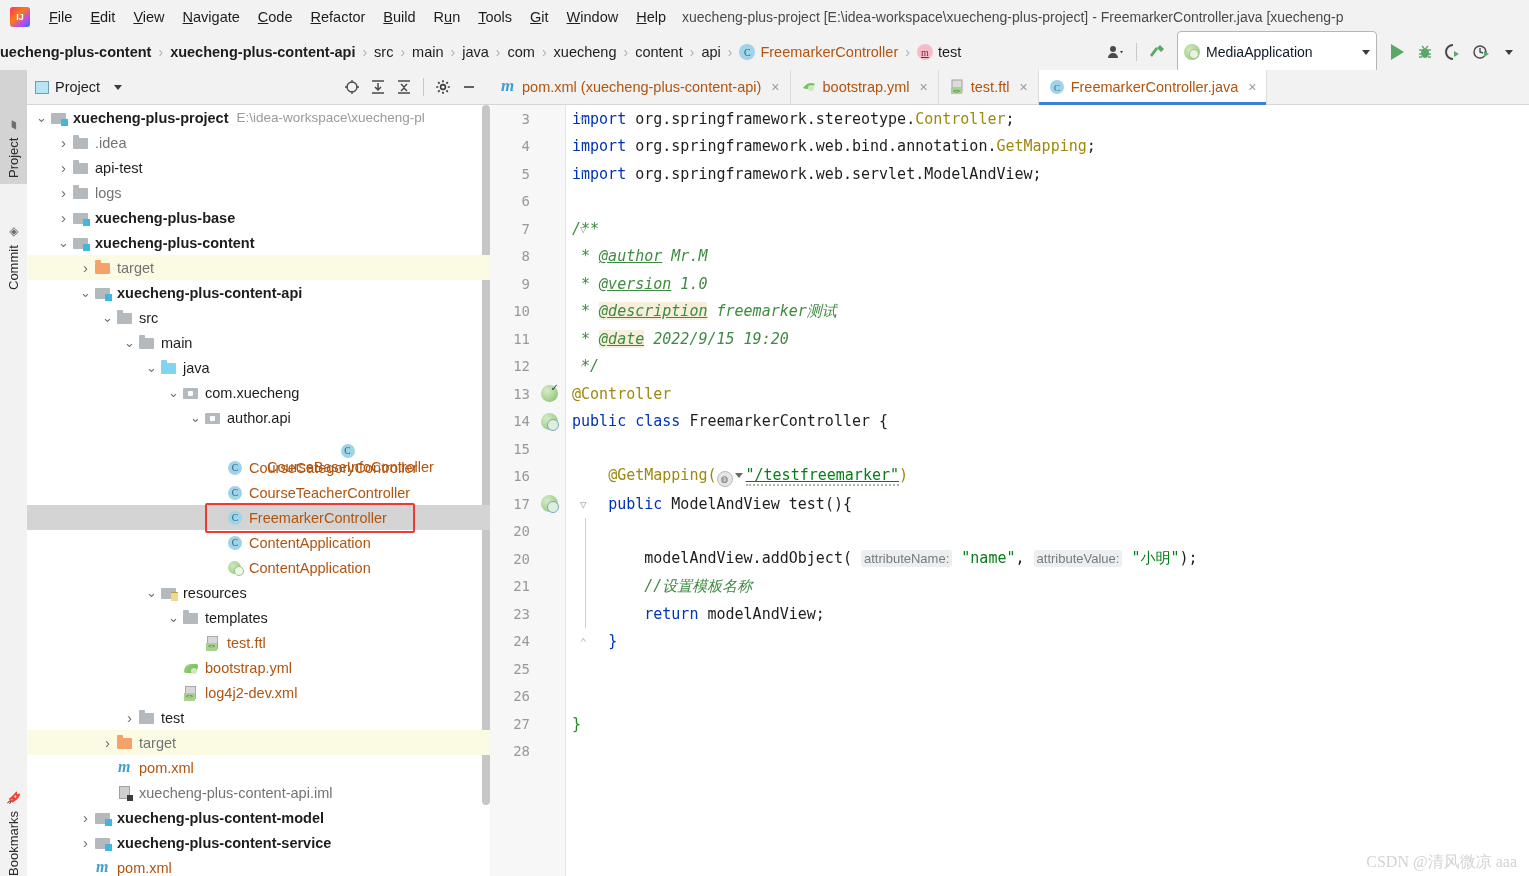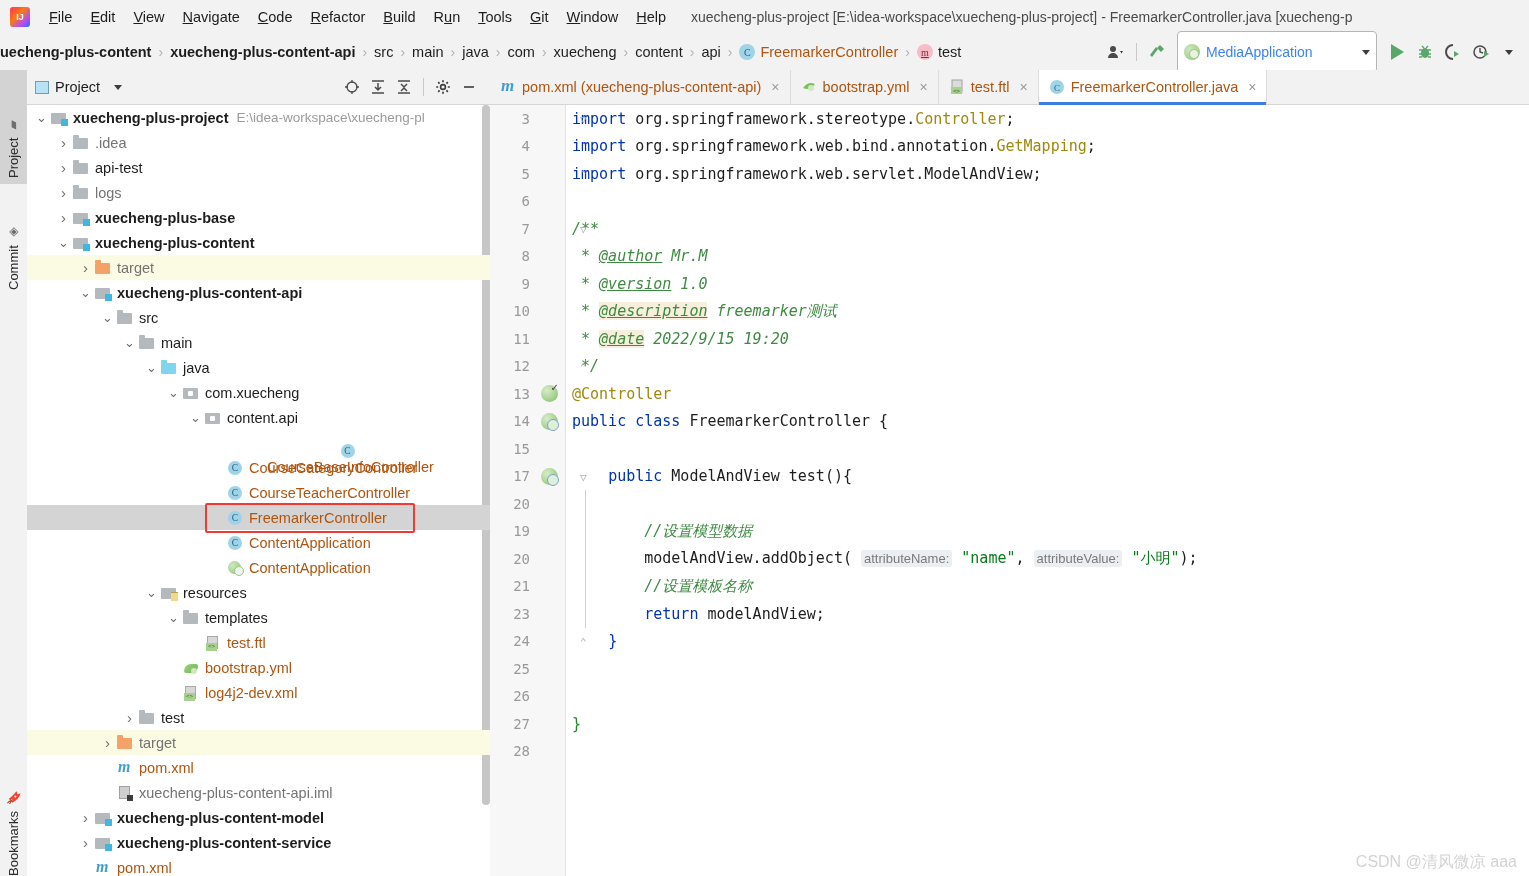--- a/index.html
+++ b/index.html
@@ -40,21 +40,21 @@
   }
   .menuitem {
     font-size: 14.5px; color: #1d1d1d;
     padding: 3px 9px;
     white-space: nowrap;
     font-family: "Liberation Sans", sans-serif;
   }
   .menuitem .mn { text-decoration: underline; }
   .winTitle {
     font-size: 14px; color: #4a4a4a;
-    margin-left: 16px;
+    margin-left: 7px;
     white-space: nowrap;
     overflow: hidden;
   }
 
   
   .navbar {
     position: absolute; left: 0; top: 34px;
     width: 1529px; height: 36px;
     background: #f2f2f2;
     display: flex; align-items: center;
@@ -87,21 +87,21 @@
     width: 28px; height: 26px;
     display: flex; align-items: center; justify-content: center;
     color: #4a4a4a;
   }
   .vsep { width: 1px; height: 18px; background: #c8c8c8; margin: 0 6px; }
   .runcombo {
     height: 24px; min-width: 186px;
     border: 1px solid #b5b5b5; border-radius: 4px;
     background: #fff;
     display: flex; align-items: center; padding: 8px 6px;
-    font-size: 14px; color: #3b82f6; gap: 6px;
+    font-size: 14px; color: #0f172a; gap: 6px;
     margin: 0 6px;
   }
   .runcombo .spring {
     width: 16px; height: 16px; flex: none;
     border-radius: 50%;
     background: radial-gradient(circle at 35% 35%, #cde8c0 0%, #a8d38f 60%, #7fbf63 100%);
     position: relative;
   }
   .runcombo .spring::after{
     content:""; position:absolute; right:1px; bottom:1px;
@@ -423,21 +423,21 @@
     vertical-align: -2px;
     font-family:"Liberation Sans", sans-serif;
   }
   .caretbar {
     display:inline-block; width:1.5px; height:17px;
     background:#1d1d1d; vertical-align:-4px;
   }
   .watermark {
     position: absolute; right: 12px; bottom: 4px;
     color: #d3d3d3; font-size: 16px;
-    font-family: Liberation Sans, sans-serif;
+    font-family: Liberation Serif, serif;
     white-space: nowrap;
   }
 </style>
 </head>
 <body>
 
 <div class="app">
 
   <div class="menubar">
     <div class="ij-logo"></div>
@@ -649,21 +649,21 @@
             <span class="tname">java</span>
           </div>
           <div class="row" style="padding-left: 140px;">
             <span class="arrow" style="font-size: 13px;">⌄</span>
             <span class="ic pkg"></span>
             <span class="tname">com.xuecheng</span>
           </div>
           <div class="row" style="padding-left: 162px;">
             <span class="arrow" style="font-size: 13px;">⌄</span>
             <span class="ic pkg"></span>
-            <span class="tname">content.api</span>
+            <span class="tname">author.api</span>
           </div>
           <div class="row" style="padding-left: 184px; flex-direction: column;">
             <span class="arrow none"></span>
             <span class="ic cls"></span>
             <span class="tname orange">CourseBaseInfoController</span>
           </div>
           <div class="row" style="padding-left: 184px;">
             <span class="arrow none"></span>
             <span class="ic cls"></span>
             <span class="tname orange">CourseCategoryController</span>
@@ -874,37 +874,37 @@
           <span class="gmark"><span class="bead sub"></span></span>
           <span class="ctext"><span class="k">public</span><span class="k"> class</span><span class="t"> FreemarkerController</span><span class="t"> {</span></span>
         </div>
 
         <div class="cline">
           <span class="lnum">15</span>
           <span class="gmark"></span>
           <span class="ctext"></span>
         </div>
 
+        <div class="cline">
+          <span class="lnum">16</span>
+          <span class="gmark"></span>
+          <span class="ctext">    <span class="ann">@GetMapping(</span><span class="globe">◍</span><span class="caret" style="display:inline-block;margin:0 3px 2px 2px;border-top-color:#6a6a6a"></span><span class="urlstr sq">"/testfreemarker"</span><span class="ann">)</span></span>
+        </div>
 
         <div class="cline">
           <span class="lnum">17</span>
           <span class="gmark"><span class="bead sub"></span><span class="fold" style="left:44px">▽</span></span>
           <span class="ctext">    <span class="k">public</span><span class="t"> ModelAndView</span><span class="t"> test</span><span class="t">(){</span></span>
         </div>
 
         <div class="cline">
           <span class="lnum">20</span>
           <span class="gmark"><span class="foldline"></span></span>
         </div>
 
-        <div class="cline">
-          <span class="lnum">19</span>
-          <span class="gmark"><span class="foldline"></span></span>
-          <span class="ctext">        <span class="doc">//设置模型数据</span></span>
-        </div>
 
         <div class="cline">
           <span class="lnum">20</span>
           <span class="gmark"><span class="foldline"></span></span>
           <span class="ctext">        <span class="t">modelAndView.addObject(</span> <span class="hint">attributeName:</span> <span class="str">"name"</span><span class="t">, </span><span class="hint">attributeValue:</span> <span class="str">"小明"</span><span class="t">);</span></span>
         </div>
 
         <div class="cline">
           <span class="lnum">21</span>
           <span class="gmark"><span class="foldline"></span></span>

